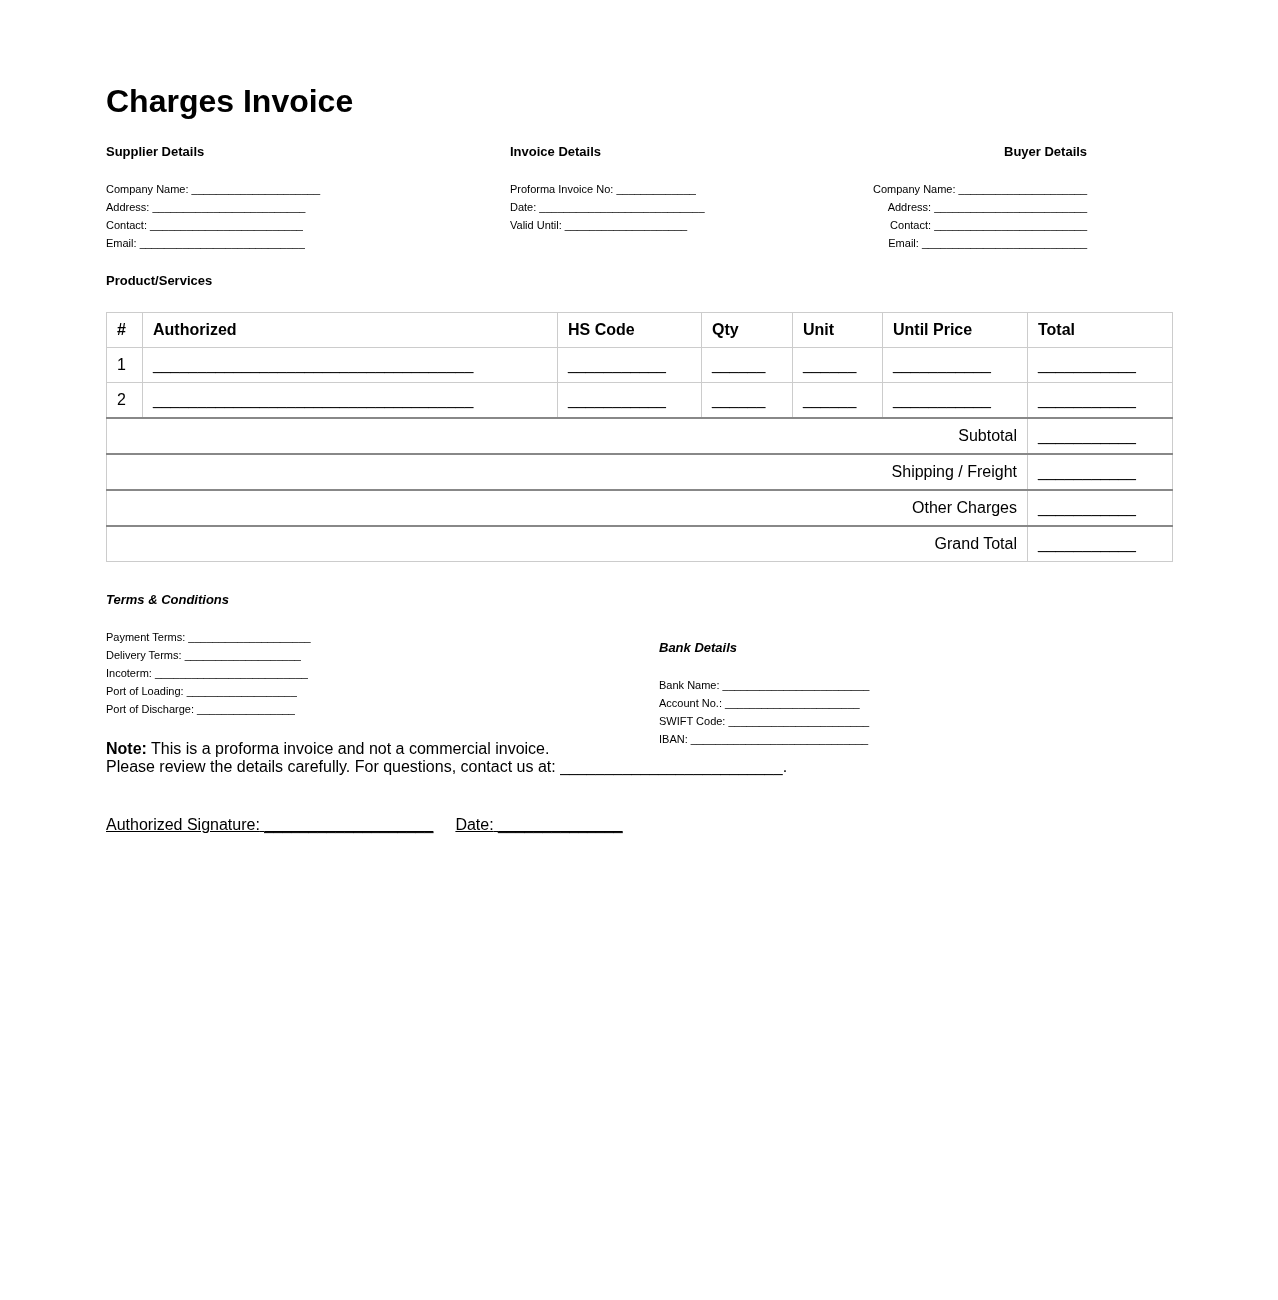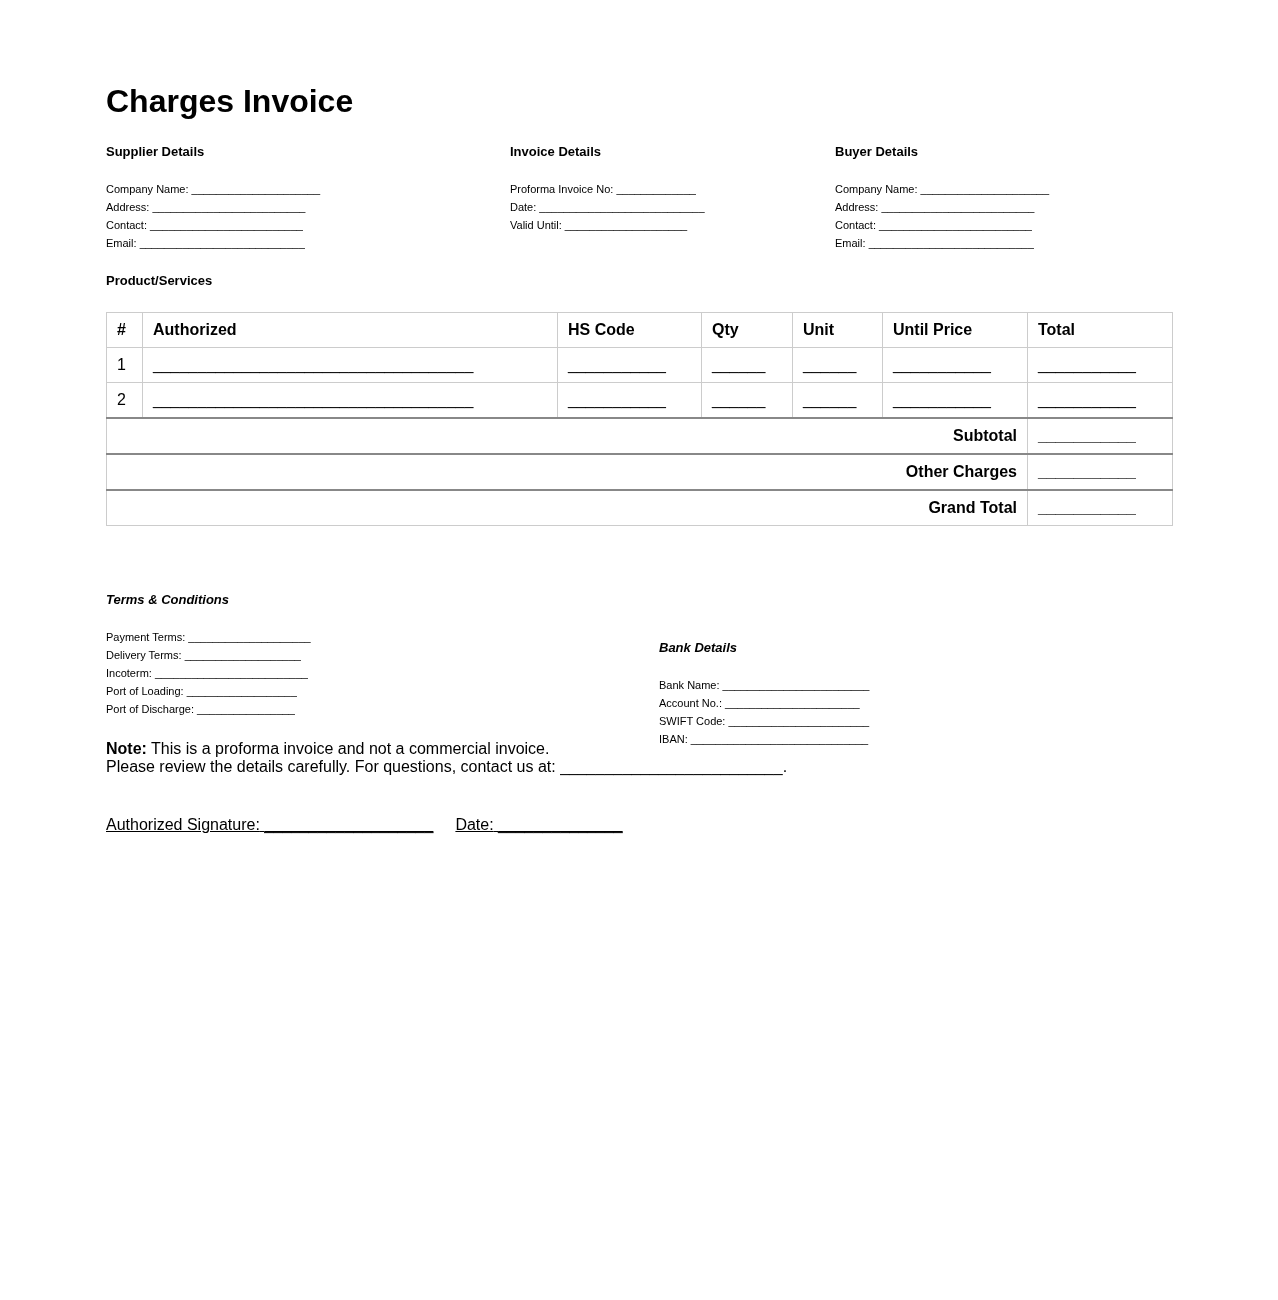--- a/index.html
+++ b/index.html
@@ -21,21 +21,21 @@
 
   table.items {
     position: absolute; left: 0; top: 312px; width: 1066px;
     border-collapse: collapse; table-layout: fixed;
   }
   table.items td, table.items th {
     border: 1px solid #cccccc; padding: 0 10px; height: 34px;
     text-align: left; font-size: 16px; vertical-align: middle; white-space: nowrap;
   }
   table.items th { font-weight: bold; }
-  table.items tr.sum td { border-top: 2px solid #888888; height: 34px; font-weight: bold; }
+  table.items tr.sum td { border-top: 2px solid #888888; height: 34px; font-weight: normal; }
   table.items tr.sum td.sum-label { text-align: right; }
 
   .terms { position: absolute; left: 0; top: 589px; }
   .bank  { position: absolute; left: 553px; top: 589px; margin-top: 48px; }
   .terms .h3, .bank .h3 { margin-bottom: 17px; font-style: italic; }
 
   .note { position: absolute; left: 0; top: 740px; line-height: 18px; white-space: nowrap; }
   .sig  { position: absolute; left: 0; top: 816px; line-height: 18px; white-space: nowrap; text-decoration: underline; }
   .sig .gap { display: inline-block; width: 22px; }
 </style>
@@ -54,21 +54,21 @@
     <div class="field"><span>Email:</span> <span class="blank">___________________________</span></div>
   </div>
 
   <div class="col" style="left:369px;margin-left:35px;">
     <div class="h3">Invoice Details</div>
     <div class="field"><span>Proforma Invoice No:</span> <span class="blank">_____________</span></div>
     <div class="field"><span>Date:</span> <span class="blank">___________________________</span></div>
     <div class="field"><span>Valid Until:</span> <span class="blank">____________________</span></div>
   </div>
 
-  <div class="col" style="left:729px;">
+  <div class="col" style="left:767px;text-align:right;">
     <div class="h3">Buyer Details</div>
     <div class="field"><span>Company Name:</span> <span class="blank">_____________________</span></div>
     <div class="field"><span>Address:</span> <span class="blank">_________________________</span></div>
     <div class="field"><span>Contact:</span> <span class="blank">_________________________</span></div>
     <div class="field"><span>Email:</span> <span class="blank">___________________________</span></div>
   </div>
 
   <div class="h3 section-label">Product/Services</div>
 
   <table class="items">
@@ -109,20 +109,24 @@
         <td>______</td>
         <td>______</td>
         <td>___________</td>
         <td>___________</td>
       </tr>
       <tr class="sum">
         <td colspan="6" class="sum-label">Subtotal</td>
         <td>___________</td>
       </tr>
       <tr class="sum">
+        <td colspan="6" class="sum-label">Shipping / Freight</td>
+        <td>___________</td>
+      </tr>
+      <tr class="sum">
         <td colspan="6" class="sum-label">Other Charges</td>
         <td>___________</td>
       </tr>
       <tr class="sum">
         <td colspan="6" class="sum-label">Grand Total</td>
         <td>___________</td>
       </tr>
     </tbody>
   </table>
 

